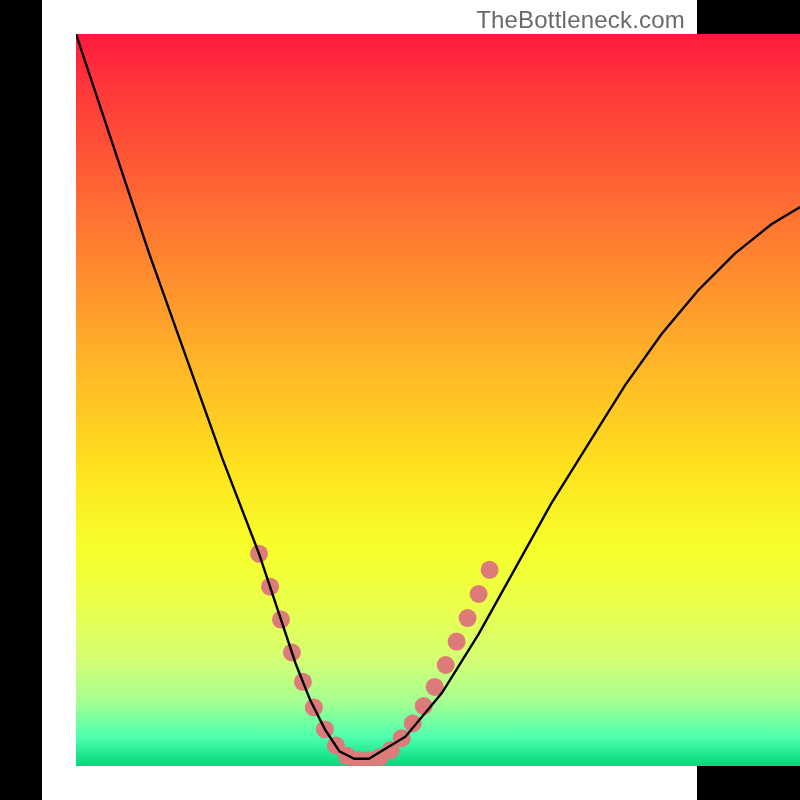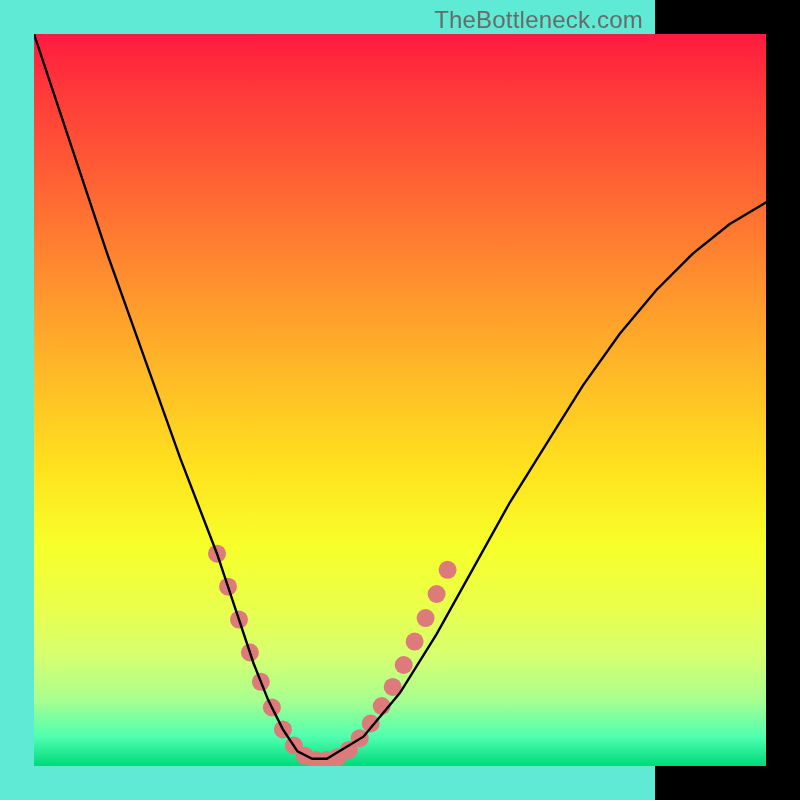--- a/index.html
+++ b/index.html
@@ -8,21 +8,22 @@
     width: 800px;
     height: 800px;
     overflow: hidden;
     font-family: Arial, Helvetica, sans-serif;
     background: #000;
   }
   .frame {
     position: relative;
     width: 655px;
     height: 800px;
-    background: #5eead4;
+    background: #ffffff;
+    margin-left: 42px;
   }
   .plot-area {
     position: absolute;
     left: 34px;
     top: 34px;
     width: 732px;
     height: 732px;
     
     background: linear-gradient(
       to bottom,

